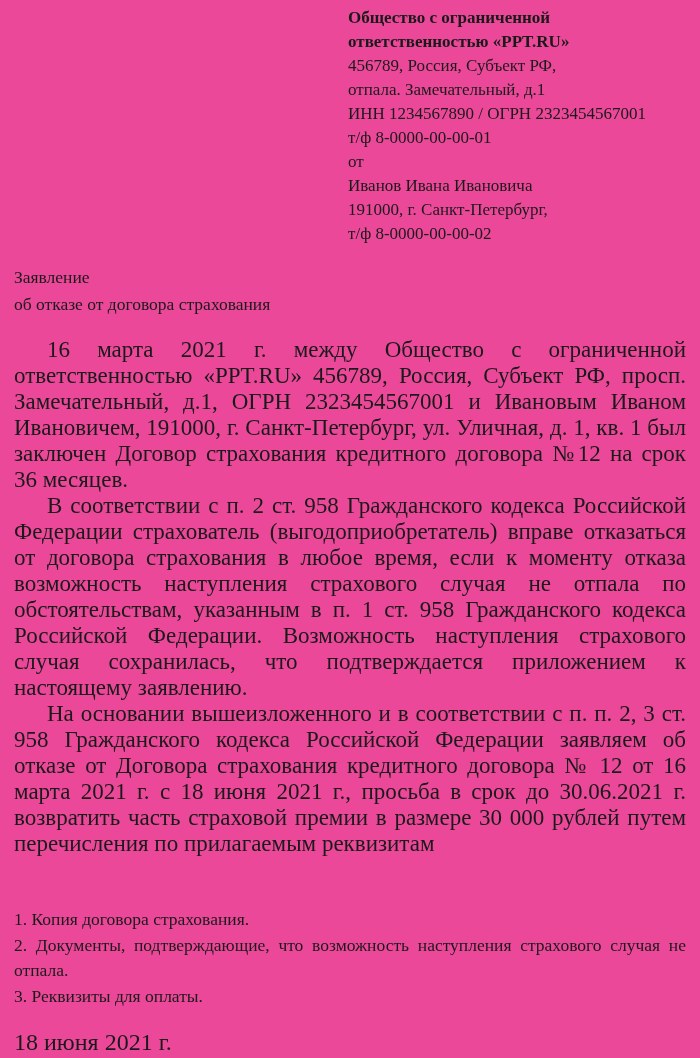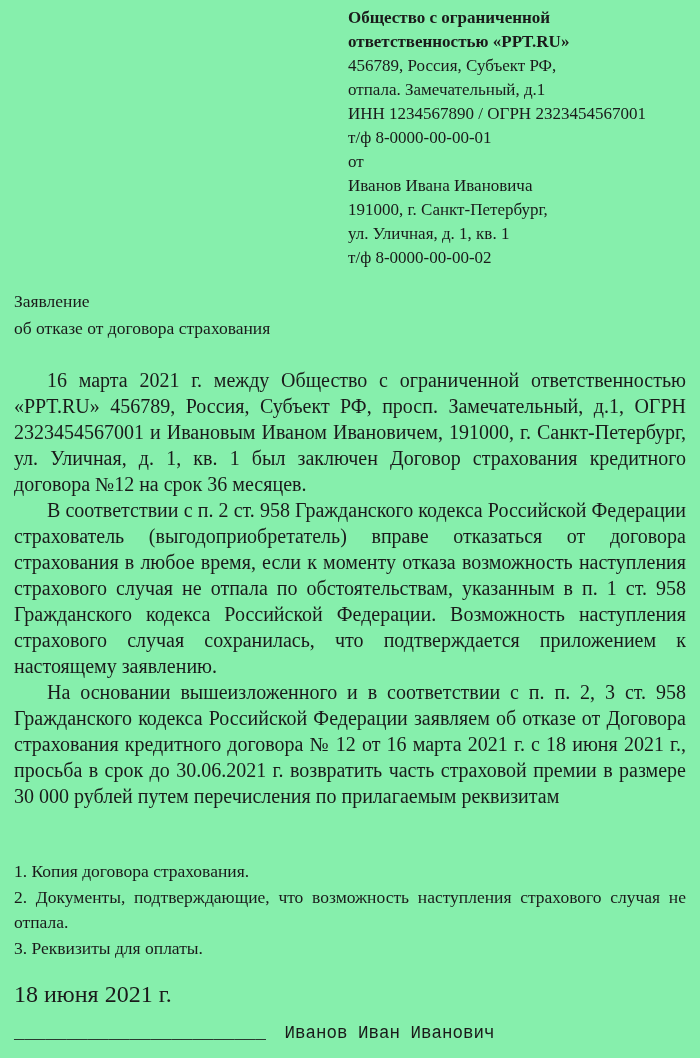--- a/index.html
+++ b/index.html
@@ -2,42 +2,42 @@
 <html><head>
 <meta charset="utf-8">
 <style>
   html, body { margin: 0; padding: 0; }
   body { background: #e8e8e8; }
   .page {
     position: relative;
     width: 700px;
     height: 1058px;
     margin: 0;
-    background: #86efac;
+    background: #ec4899;
     color: #1a1a1a;
     font-family: "Liberation Serif", "DejaVu Serif", serif;
     box-sizing: border-box;
     padding: 6px 14px 0 14px;
     overflow: hidden;
   }
   .letterhead {
     margin-left: 334px;
     font-size: 17px;
     line-height: 24px;
   }
   .letterhead .h-line { white-space: nowrap; }
   .letterhead .bold { font-weight: bold; }
   .doc-title {
     margin-top: 18px;
     font-size: 17.5px;
     line-height: 27px;
   }
   .doc-body {
-    margin-top: 25px;
-    font-size: 20px;
+    margin-top: 19px;
+    font-size: 23px;
     line-height: 26px;
   }
   .para {
     margin: 0;
     text-align: justify;
     text-indent: 33px;
   }
   .attachments {
     margin-top: 50px;
     font-size: 17.5px;
@@ -71,21 +71,20 @@
   <div class="letterhead">
     <div class="h-line bold">Общество с ограниченной</div>
     <div class="h-line bold">ответственностью «PPT.RU»</div>
     <div class="h-line">456789, Россия, Субъект РФ,</div>
     <div class="h-line">отпала. Замечательный, д.1</div>
     <div class="h-line">ИНН 1234567890 / ОГРН 2323454567001</div>
     <div class="h-line">т/ф 8-0000-00-00-01</div>
     <div class="h-line">от</div>
     <div class="h-line">Иванов Ивана Ивановича</div>
     <div class="h-line">191000, г. Санкт-Петербург,</div>
-    <div class="h-line">ул. Уличная, д. 1, кв. 1</div>
     <div class="h-line">т/ф 8-0000-00-00-02</div>
   </div>
 
   <div class="doc-title">
     <div>Заявление</div>
     <div>об отказе от договора страхования</div>
   </div>
 
   <div class="doc-body">
     <p class="para">16 марта 2021 г. между Общество с ограниченной ответственностью «PPT.RU» 456789, Россия, Субъект РФ, просп. Замечательный, д.1, ОГРН 2323454567001 и Ивановым Иваном Ивановичем, 191000, г. Санкт-Петербург, ул. Уличная, д. 1, кв. 1 был заключен Договор страхования кредитного договора №12 на срок 36 месяцев.</p>

